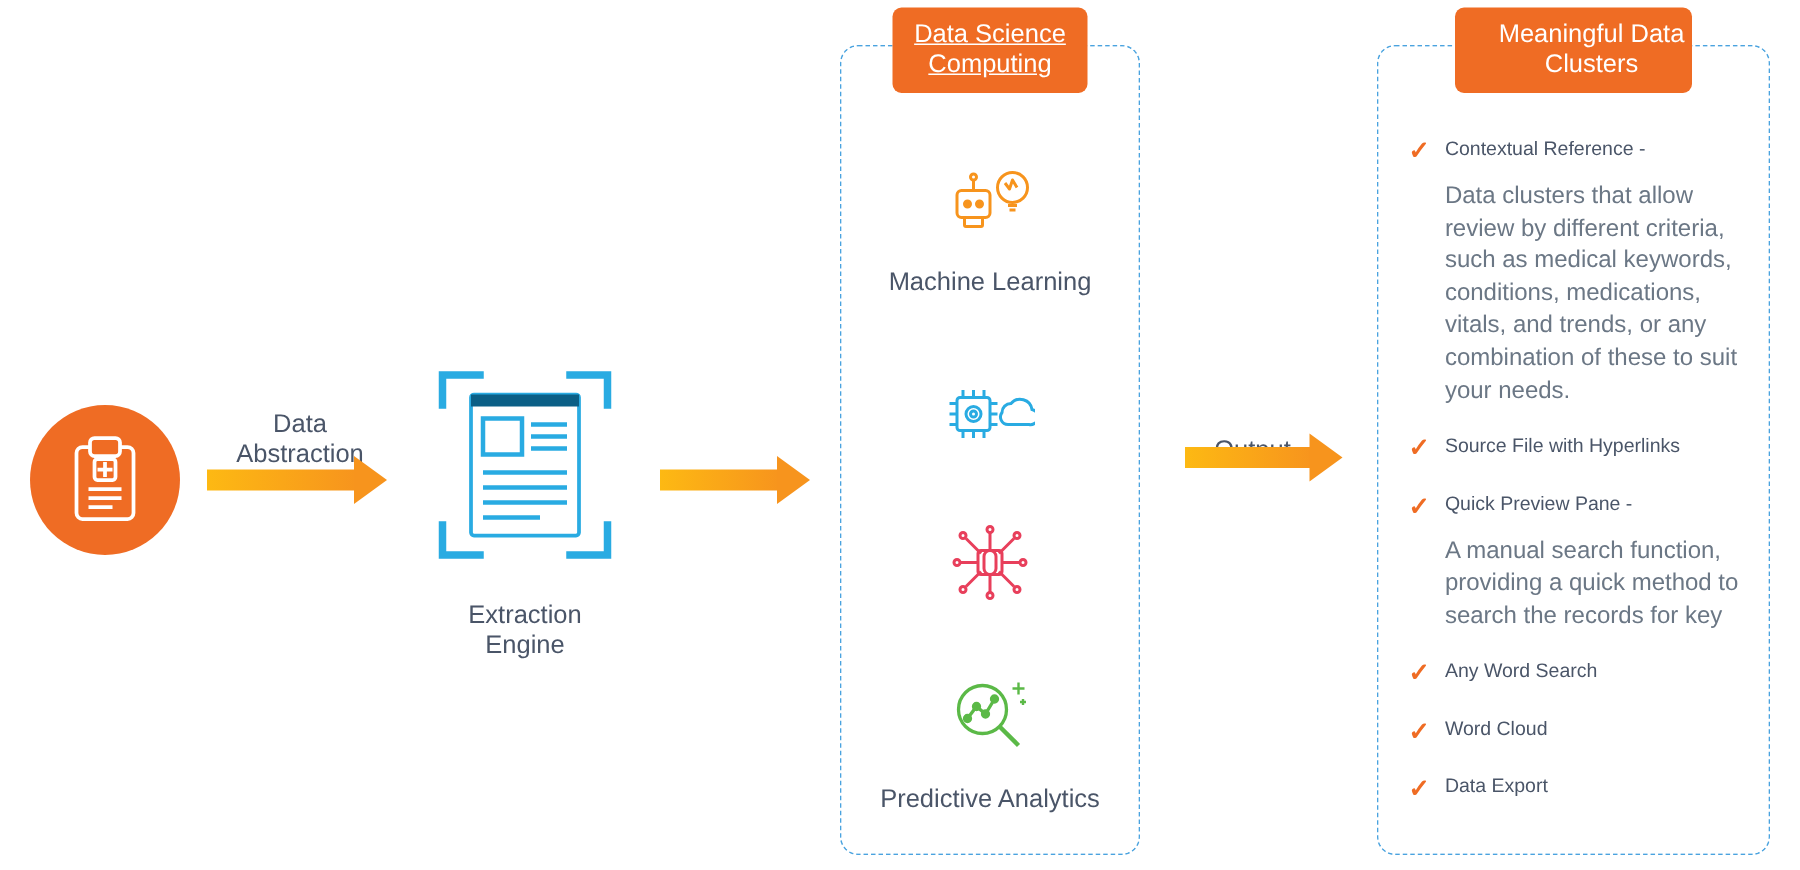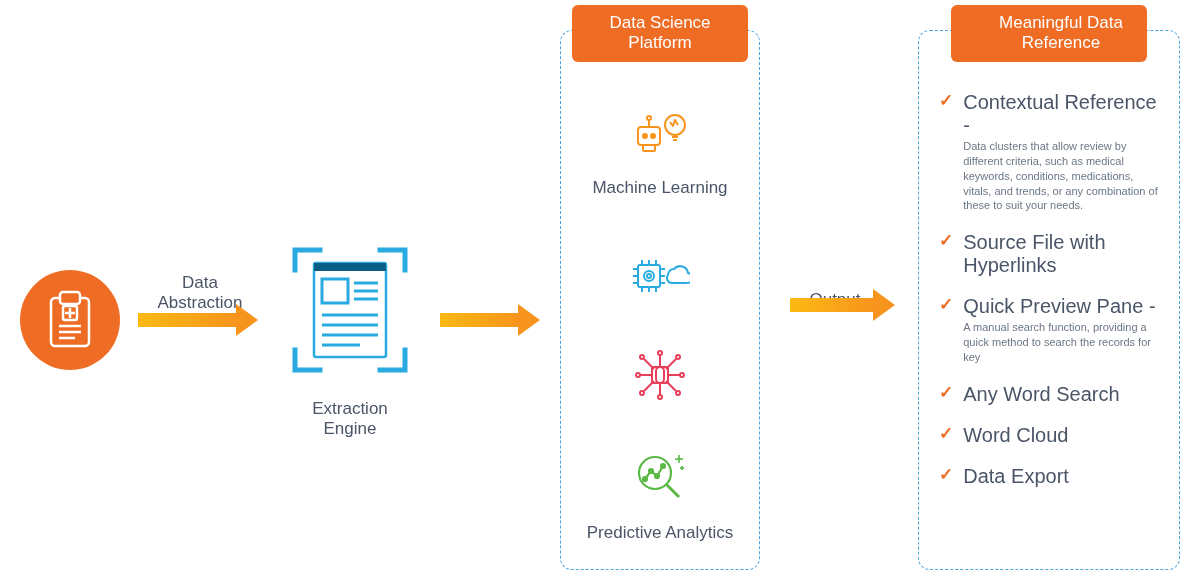--- a/index.html
+++ b/index.html
@@ -95,62 +95,62 @@
     left: 560px;
     top: 30px;
     width: 200px;
     height: 540px;
     padding-top: 50px;
     display: flex;
     flex-direction: column;
     align-items: center;
     justify-content: space-around;
   }
-  .dsp-header { width: 176px; }
+  .dsp-header { width: 130px; text-decoration: underline; }
   .dsp-item {
     display: flex;
     flex-direction: column;
     align-items: center;
     gap: 23px;
   }
   .dsp-item .icon-slot { height: 48px; display:flex; align-items:center; justify-content:center; }
   .dsp-item span.label { font-size: 17px; color:#4a5568; }
 
   
   .mdc-panel {
     left: 918px;
     top: 30px;
     width: 262px;
     height: 540px;
     padding: 60px 20px 20px 20px;
   }
-  .mdc-header { width: 196px; padding-left: 24px; }
+  .mdc-header { width: 158px; padding-left: 24px; }
   .mdc-list {
     list-style: none;
     display: flex;
     flex-direction: column;
     gap: 18px;
   }
   .mdc-list li { display: flex; gap: 10px; align-items: flex-start; }
   .check {
     color: #ef6c24;
     font-weight: bold;
     font-size: 17px;
     flex: 0 0 auto;
     line-height: 1.2;
   }
   .mdc-title {
-    font-size: 20px;
+    font-size: 13px;
     color: #4a5568;
   }
   .mdc-desc {
-    font-size: 11px;
+    font-size: 16px;
     color: #6b7785;
     line-height: 1.35;
-    margin-top: 2px;
+    margin-top: 14px;
   }
 </style>
 </head>
 <body>
 
 <div class="stage">
 
   <div class="source-circle">
     <svg width="50" height="60" viewBox="0 0 50 60" fill="none" stroke="#fff" stroke-width="2.5">
       <rect x="6" y="8" width="38" height="48" rx="4"></rect>
@@ -187,21 +187,21 @@
       <line x1="32" y1="100" x2="70" y2="100" stroke="#29abe2" stroke-width="3"></line>
     </svg>
     <div class="engine-label">Extraction Engine</div>
   </div>
 
   <div class="arrow" style="left:440px; top:313px; width:80px;"></div>
 
   <div class="panel dsp-panel">
     <div class="panel-header dsp-header">
       <div>Data Science</div>
-      <div>Platform</div>
+      <div>Computing</div>
     </div>
 
     <div class="dsp-item">
       <div class="icon-slot">
         <svg width="60" height="48" viewBox="0 0 60 48" fill="none" stroke="#f7941d" stroke-width="2">
           <rect x="8" y="20" width="22" height="18" rx="3"></rect>
           <circle cx="15" cy="29" r="2" fill="#f7941d"></circle>
           <circle cx="23" cy="29" r="2" fill="#f7941d"></circle>
           <line x1="19" y1="20" x2="19" y2="13"></line>
           <circle cx="19" cy="11" r="2"></circle>
@@ -288,21 +288,21 @@
       <span class="label">Predictive Analytics</span>
     </div>
   </div>
 
   <div class="arrow-label" style="left:795px; top:262px; width:80px;">Output</div>
   <div class="arrow" style="left:790px; top:298px; width:85px;"></div>
 
   <div class="panel mdc-panel">
     <div class="panel-header mdc-header">
       <div>Meaningful Data</div>
-      <div>Reference</div>
+      <div>Clusters</div>
     </div>
     <ul class="mdc-list">
       <li>
         <span class="check">✓</span>
         <div>
           <div class="mdc-title">Contextual Reference -</div>
           <div class="mdc-desc">Data clusters that allow review by different criteria, such as medical keywords, conditions, medications, vitals, and trends, or any combination of these to suit your needs.</div>
         </div>
       </li>
       <li>

